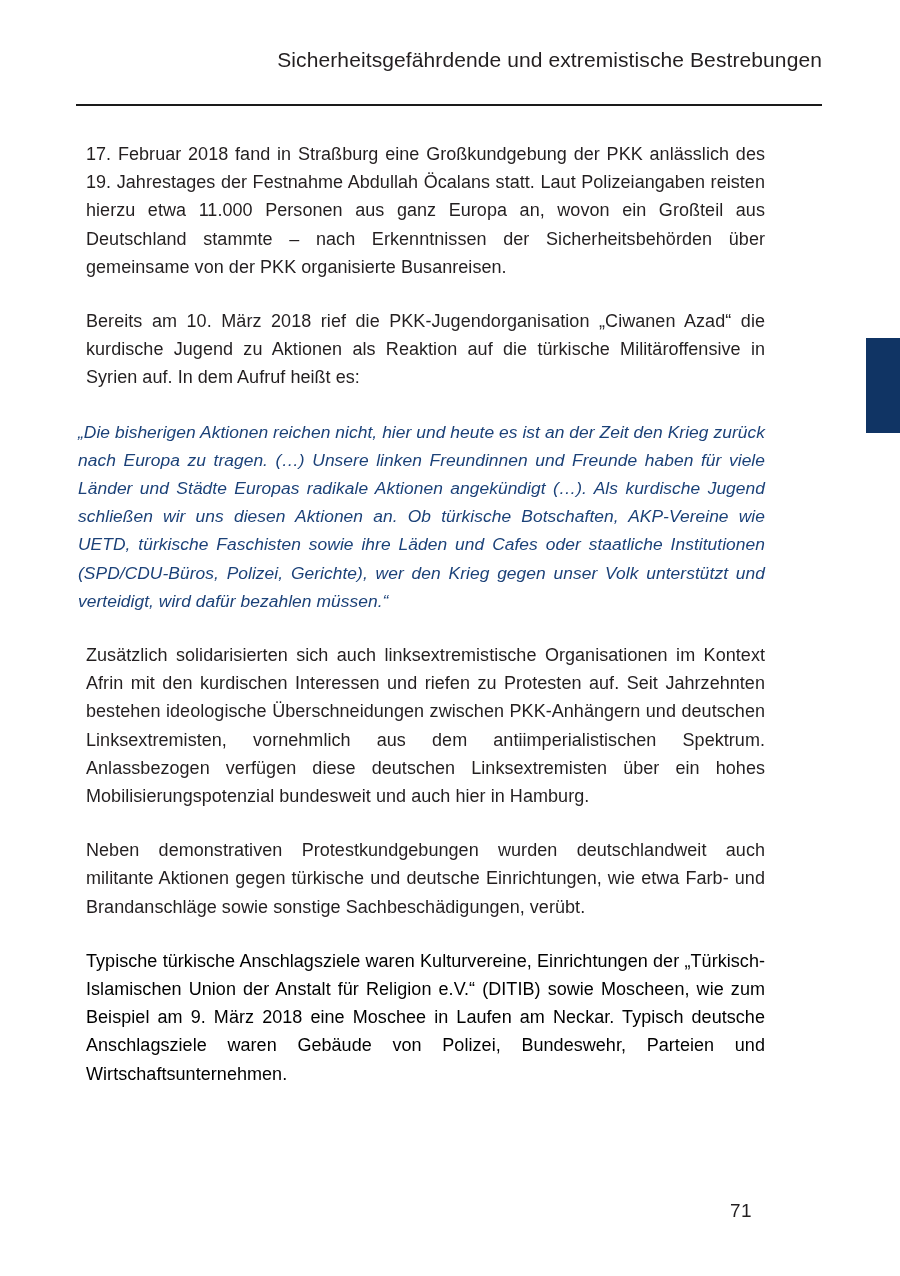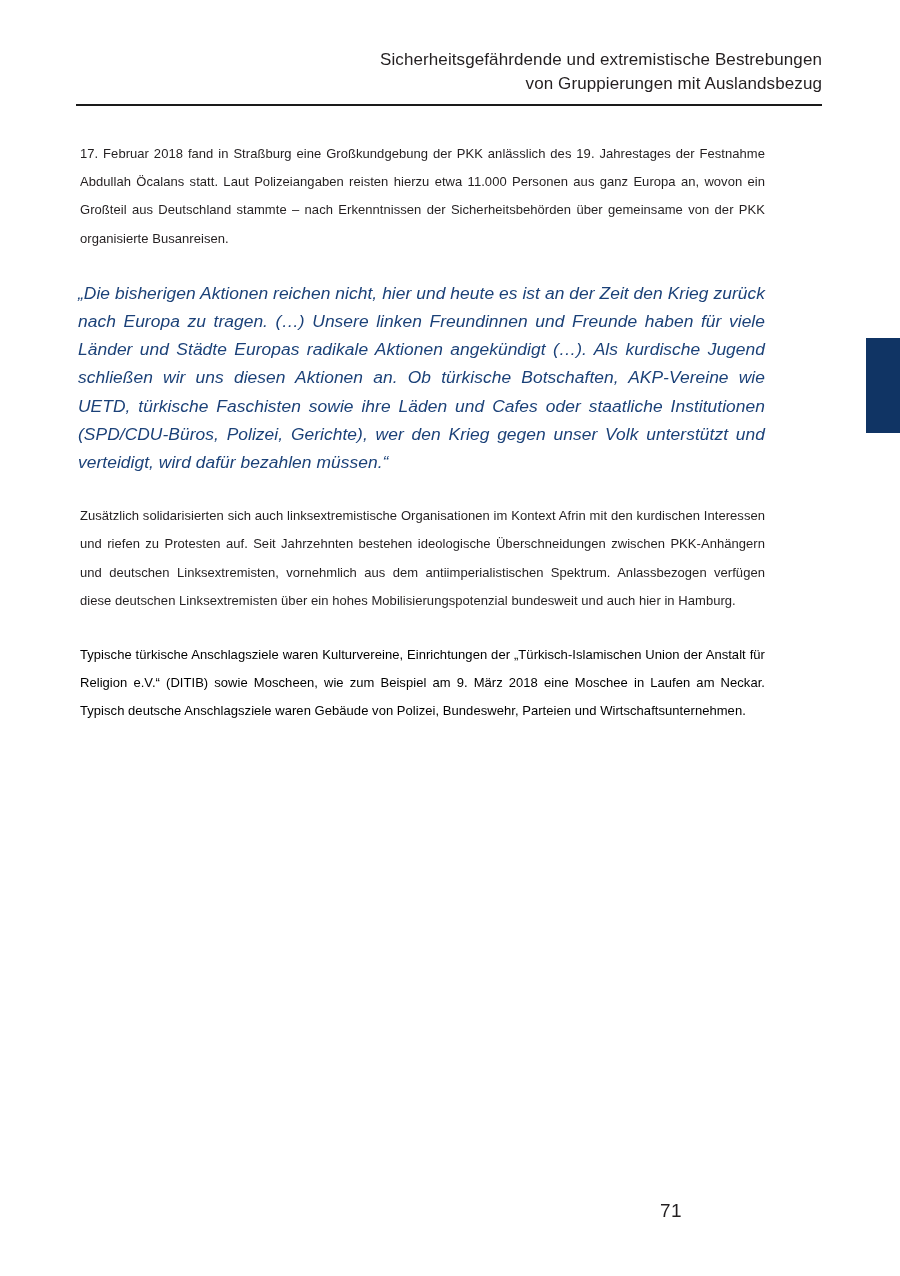--- a/index.html
+++ b/index.html
@@ -24,21 +24,21 @@
   }
 
   
   .running-head {
     position: absolute;
     left: 76px;
     top: 48px;
     width: 746px;
     text-align: right;
     color: #231f20;
-    font-size: 17px;
+    font-size: 21px;
     line-height: 24px;
     letter-spacing: 0.1px;
   }
   .running-head .rh-line {
     display: block;
     white-space: nowrap;
   }
 
   .head-rule {
     position: absolute;
@@ -61,22 +61,22 @@
 
   
   .column {
     position: absolute;
     left: 78px;
     top: 140px;
     width: 687px;
   }
 
   p.body-par {
-    margin: 0 0 26px 2px;
-    font-size: 13px;
+    margin: 0 0 26px 8px;
+    font-size: 18px;
     line-height: 28.2px;
     color: #231f20;
     text-align: justify;
     text-justify: inter-word;
     hyphens: manual;
     letter-spacing: 0.05px;
   }
   p.body-par:last-child {
     margin-bottom: 0;
   }
@@ -92,42 +92,43 @@
     hyphens: manual;
     letter-spacing: 0.05px;
   }
 
   
   .folio {
     position: absolute;
     left: 660px;
     top: 1200px;
     width: 162px;
-    text-align: left;
+    text-align: center;
     font-size: 19px;
     color: #231f20;
     letter-spacing: 0.4px;
   }
 </style>
 </head>
 <body>
 
 <div class="page">
 
   <div class="running-head">
     <span class="rh-line">Sicherheitsgefährdende und extremistische Bestrebungen</span>
-    <span class="rh-line">von Gruppierungen mit Auslandsbezug</span>
   </div>
 
   <div class="head-rule"></div>
 
   <div class="edge-tab" style="background: rgb(16, 52, 100);"></div>
 
   <div class="column">
       <p class="body-par" style="color: rgb(35, 31, 32);">17. Februar 2018 fand in Straßburg eine Großkundgebung der PKK anlässlich des 19. Jahrestages der Festnahme Abdullah Öcalans statt. Laut Polizeiangaben reisten hierzu etwa 11.000 Personen aus ganz Europa an, wovon ein Großteil aus Deutschland stammte – nach Erkenntnissen der Sicherheitsbehörden über gemeinsame von der PKK organisierte Busanreisen.</p>
+      <p class="body-par" style="color: rgb(35, 31, 32);">Bereits am 10. März 2018 rief die PKK-Jugendorganisation „Ciwanen Azad“ die kurdische Jugend zu Aktionen als Reaktion auf die türkische Militäroffensive in Syrien auf. In dem Aufruf heißt es:</p>
       <p class="quote-par" style="color: rgb(27, 65, 120);">„Die bisherigen Aktionen reichen nicht, hier und heute es ist an der Zeit den Krieg zurück nach Europa zu tragen. (…) Unsere linken Freundinnen und Freunde haben für viele Länder und Städte Europas radikale Aktionen angekündigt (…). Als kurdische Jugend schließen wir uns diesen Aktionen an. Ob türkische Botschaften, AKP-Vereine wie UETD, türkische Faschisten sowie ihre Läden und Cafes oder staatliche Institutionen (SPD/CDU-Büros, Polizei, Gerichte), wer den Krieg gegen unser Volk unterstützt und verteidigt, wird dafür bezahlen müssen.“</p>
       <p class="body-par" style="color: rgb(35, 31, 32);">Zusätzlich solidarisierten sich auch linksextremistische Organisationen im Kontext Afrin mit den kurdischen Interessen und riefen zu Protesten auf. Seit Jahrzehnten bestehen ideologische Überschneidungen zwischen PKK-Anhängern und deutschen Linksextremisten, vornehmlich aus dem antiimperialistischen Spektrum. Anlassbezogen verfügen diese deutschen Linksextremisten über ein hohes Mobilisierungspotenzial bundesweit und auch hier in Hamburg.</p>
+      <p class="body-par" style="color: rgb(35, 31, 32);">Neben demonstrativen Protestkundgebungen wurden deutschlandweit auch militante Aktionen gegen türkische und deutsche Einrichtungen, wie etwa Farb- und Brandanschläge sowie sonstige Sachbeschädigungen, verübt.</p>
       <p class="body-par" style="color: #000000;">Typische türkische Anschlagsziele waren Kulturvereine, Einrichtungen der „Türkisch-Islamischen Union der Anstalt für Religion e.V.“ (DITIB) sowie Moscheen, wie zum Beispiel am 9. März 2018 eine Moschee in Laufen am Neckar. Typisch deutsche Anschlagsziele waren Gebäude von Polizei, Bundeswehr, Parteien und Wirtschaftsunternehmen.</p>
     </div>
 
   <div class="folio">71</div>
 
 </div>
 
 </body></html>

